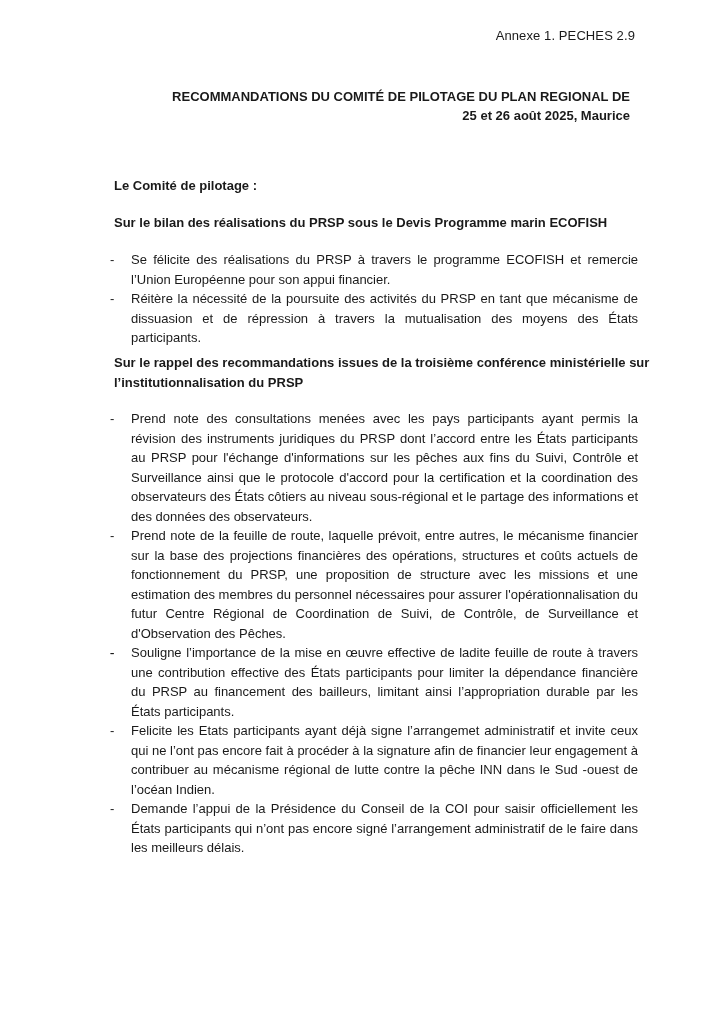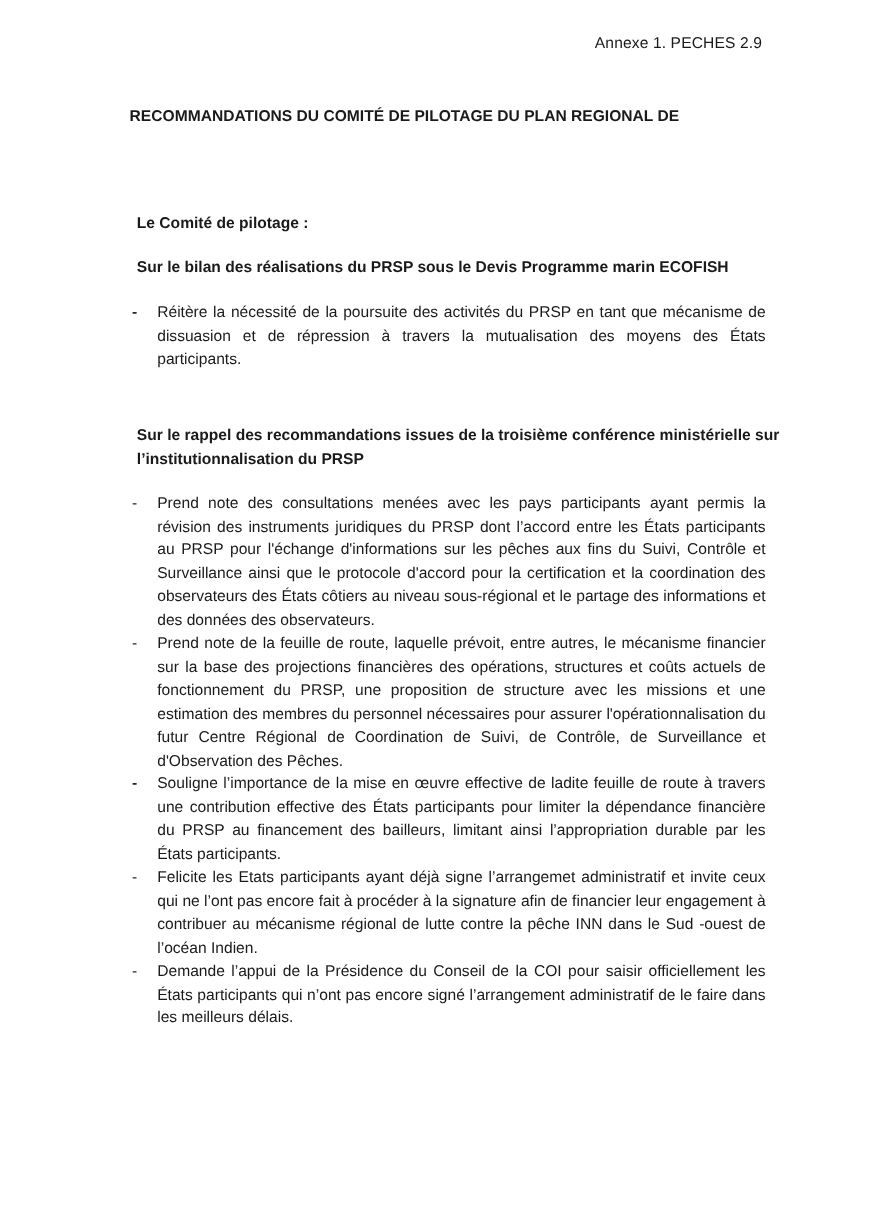--- a/index.html
+++ b/index.html
@@ -6,22 +6,22 @@
   body {
     width: 724px; height: 1024px; position: relative; overflow: hidden;
     font-family: "Liberation Sans", "DejaVu Sans", sans-serif;
     color: #1a1a1a;
   }
   .annex {
     position: absolute; top: 28px; right: 89px;
     font-size: 13px; letter-spacing: 0.1px;
   }
   .title-block {
-    position: absolute; top: 88px; left: 108px; width: 544px;
-    text-align: left; font-weight: bold; font-size: 13px; line-height: 18.5px;
+    position: absolute; top: 88px; left: 86px; width: 544px;
+    text-align: right; font-weight: bold; font-size: 13px; line-height: 18.5px;
   }
   .title-block div { white-space: nowrap; }
   .heading {
     position: absolute; left: 86px; width: 552px;
     font-weight: bold; font-size: 13px; line-height: 19.5px; padding-left: 28px;
   }
   .list {
     position: absolute; left: 86px; width: 552px;
     margin: 0; padding: 0; list-style: none;
     font-size: 13px; line-height: 19.5px;
@@ -31,28 +31,29 @@
     position: absolute; left: 24px; top: 0;
   }
 </style>
 </head>
 <body>
 
 <div class="annex">Annexe 1. PECHES 2.9</div>
 
 <div class="title-block">
   <div>RECOMMANDATIONS DU COMITÉ DE PILOTAGE DU PLAN REGIONAL DE</div>
+  <div>25 et 26 août 2025, Maurice</div>
 </div>
 
 <div class="heading" style="top:176px;">Le Comité de pilotage :</div>
 
 <div class="heading" style="top:213px;">Sur le bilan des réalisations du PRSP sous le Devis Programme marin ECOFISH</div>
 
 <ul class="list" style="top:250px;">
-  <li><span class="dash">-</span></li>
+  <li><span class="dash">-</span><span>Se félicite des réalisations du PRSP à travers le programme ECOFISH et remercie l’Union Européenne pour son appui financier.</span></li>
   <li><span class="dash">-</span><span>Réitère la nécessité de la poursuite des activités du PRSP en tant que mécanisme de dissuasion et de répression à travers la mutualisation des moyens des États participants.</span></li>
 </ul>
 
 <div class="heading" style="top:353px;">Sur le rappel des recommandations issues de la troisième conférence ministérielle sur l’institutionnalisation du PRSP</div>
 
 <ul class="list" style="top:409px;">
   <li><span class="dash">-</span><span>Prend note des consultations menées avec les pays participants ayant permis la révision des instruments juridiques du PRSP dont l’accord entre les États participants au PRSP pour l'échange d'informations sur les pêches aux fins du Suivi, Contrôle et Surveillance ainsi que le protocole d'accord pour la certification et la coordination des observateurs des États côtiers au niveau sous-régional et le partage des informations et des données des observateurs.</span></li>
   <li><span class="dash">-</span><span>Prend note de la feuille de route, laquelle prévoit, entre autres, le mécanisme financier sur la base des projections financières des opérations, structures et coûts actuels de fonctionnement du PRSP, une proposition de structure avec les missions et une estimation des membres du personnel nécessaires pour assurer l'opérationnalisation du futur Centre Régional de Coordination de Suivi, de Contrôle, de Surveillance et d'Observation des Pêches.</span></li>
   <li><span class="dash">-</span></li>
   <li><span class="dash">-</span><span>Souligne l’importance de la mise en œuvre effective de ladite feuille de route à travers une contribution effective des États participants pour limiter la dépendance financière du PRSP au financement des bailleurs, limitant ainsi l’appropriation durable par les États participants.</span></li>

